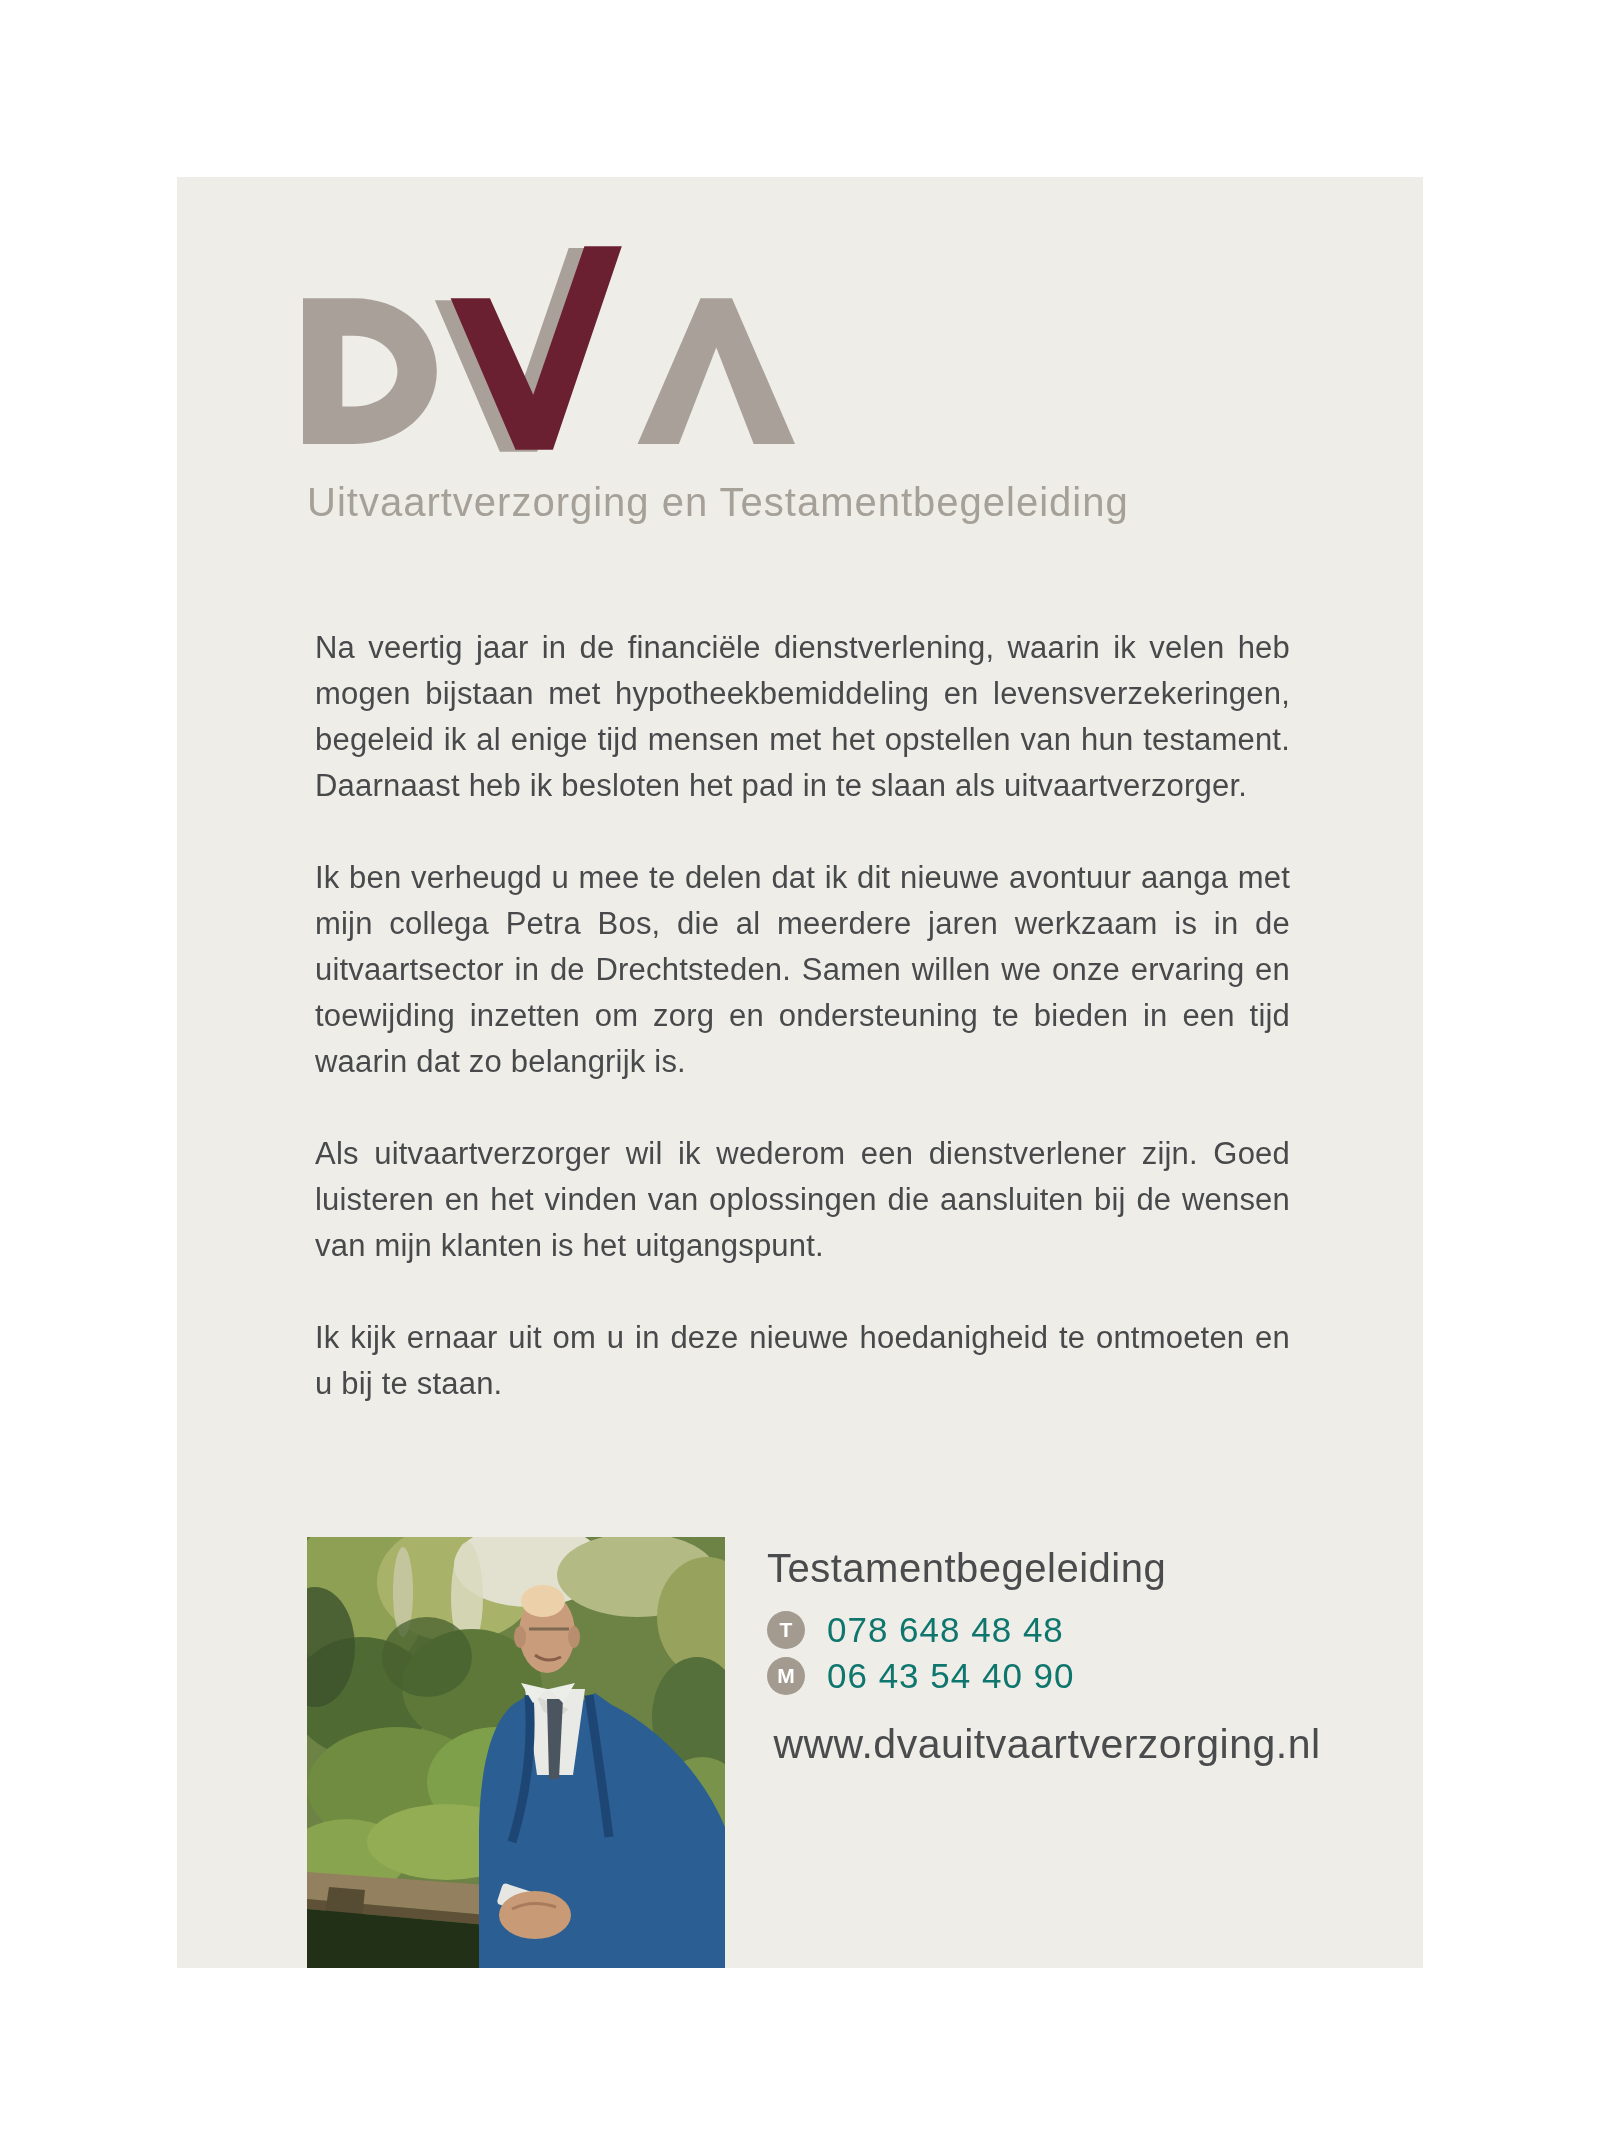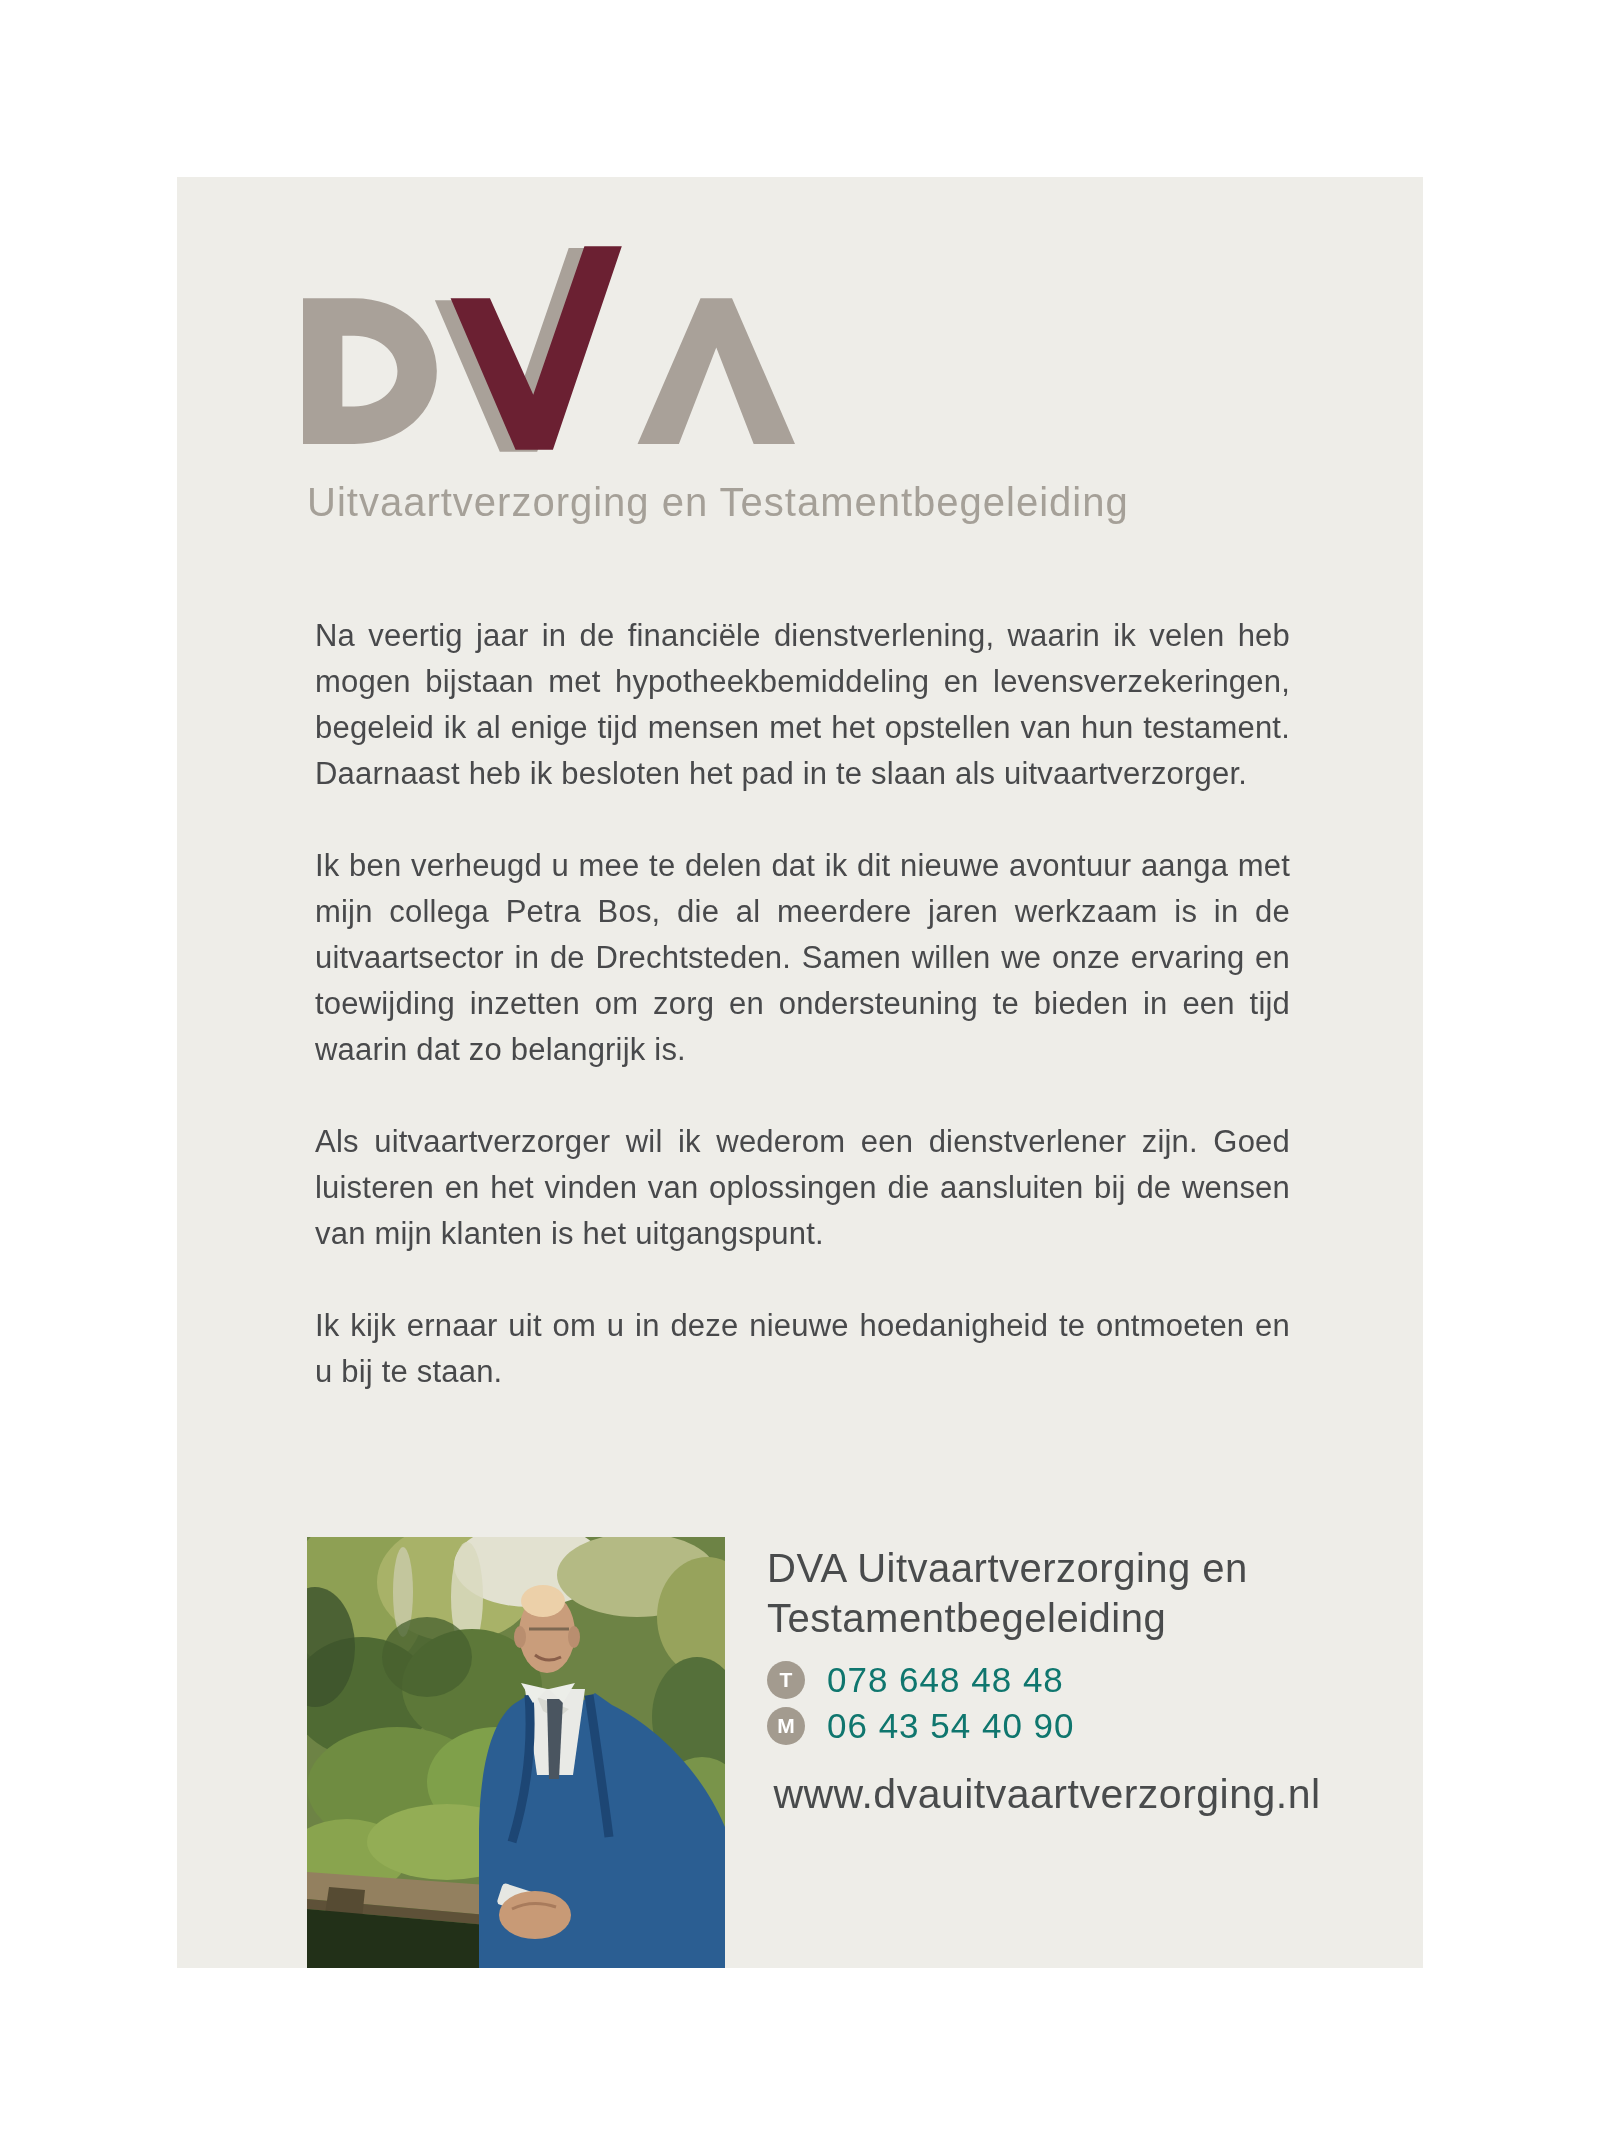--- a/index.html
+++ b/index.html
@@ -16,21 +16,21 @@
   .logo-svg { position: absolute; left: 126px; top: 64px; width: 492px; height: 212px; }
   .tagline {
     position: absolute; left: 130px; top: 303px;
     font-size: 40px; color: #A5A098; letter-spacing: 1px; font-weight: 400;
   }
   .body-text {
     position: absolute; left: 138px; top: 436px; width: 975px;
     font-size: 31px; line-height: 46px; color: #48494B;
     text-align: justify; letter-spacing: 0.2px;
   }
-  .body-text p { margin: 0 0 46px 0; }
+  .body-text p { margin: 12px 0 46px 0; }
   .body-text p:last-child { margin-bottom: 0; }
   .photo {
     position: absolute; left: 130px; top: 1360px;
     width: 418px; height: 431px; overflow: hidden;
   }
   .contact { position: absolute; left: 590px; top: 1366px; width: 560px; }
   .contact-name {
     font-size: 41px; line-height: 50px; font-weight: 700; color: #6B2034;
   }
   .company { font-size: 40px; line-height: 50px; color: #494B4C; letter-spacing: 0.5px; }
@@ -121,21 +121,20 @@
           <polygon points="214,146 240,152 226,166" fill="#eceee9"></polygon>
           <polygon points="268,146 242,152 256,166" fill="#eceee9"></polygon>
           <rect x="192" y="350" width="32" height="22" rx="4" fill="#e6e7e2" transform="rotate(18 208 361)"></rect>
           <ellipse cx="228" cy="378" rx="36" ry="24" fill="#c89a76"></ellipse>
           <path d="M205,372 q20,-10 44,-2" stroke="#a87b5c" stroke-width="3" fill="none"></path>
         </g>
       </svg>
     </div>
 
     <div class="contact">
-      <div class="company">DVA Uitvaartverzorging en</div>
       <div class="company">Testamentbegeleiding</div>
       <div class="phone-rows">
         <div class="phone-row">
           <span class="circle-icon">T</span>
           <span class="phone-number">078 648 48 48</span>
         </div>
         <div class="phone-row">
           <span class="circle-icon">M</span>
           <span class="phone-number">06 43 54 40 90</span>
         </div>

